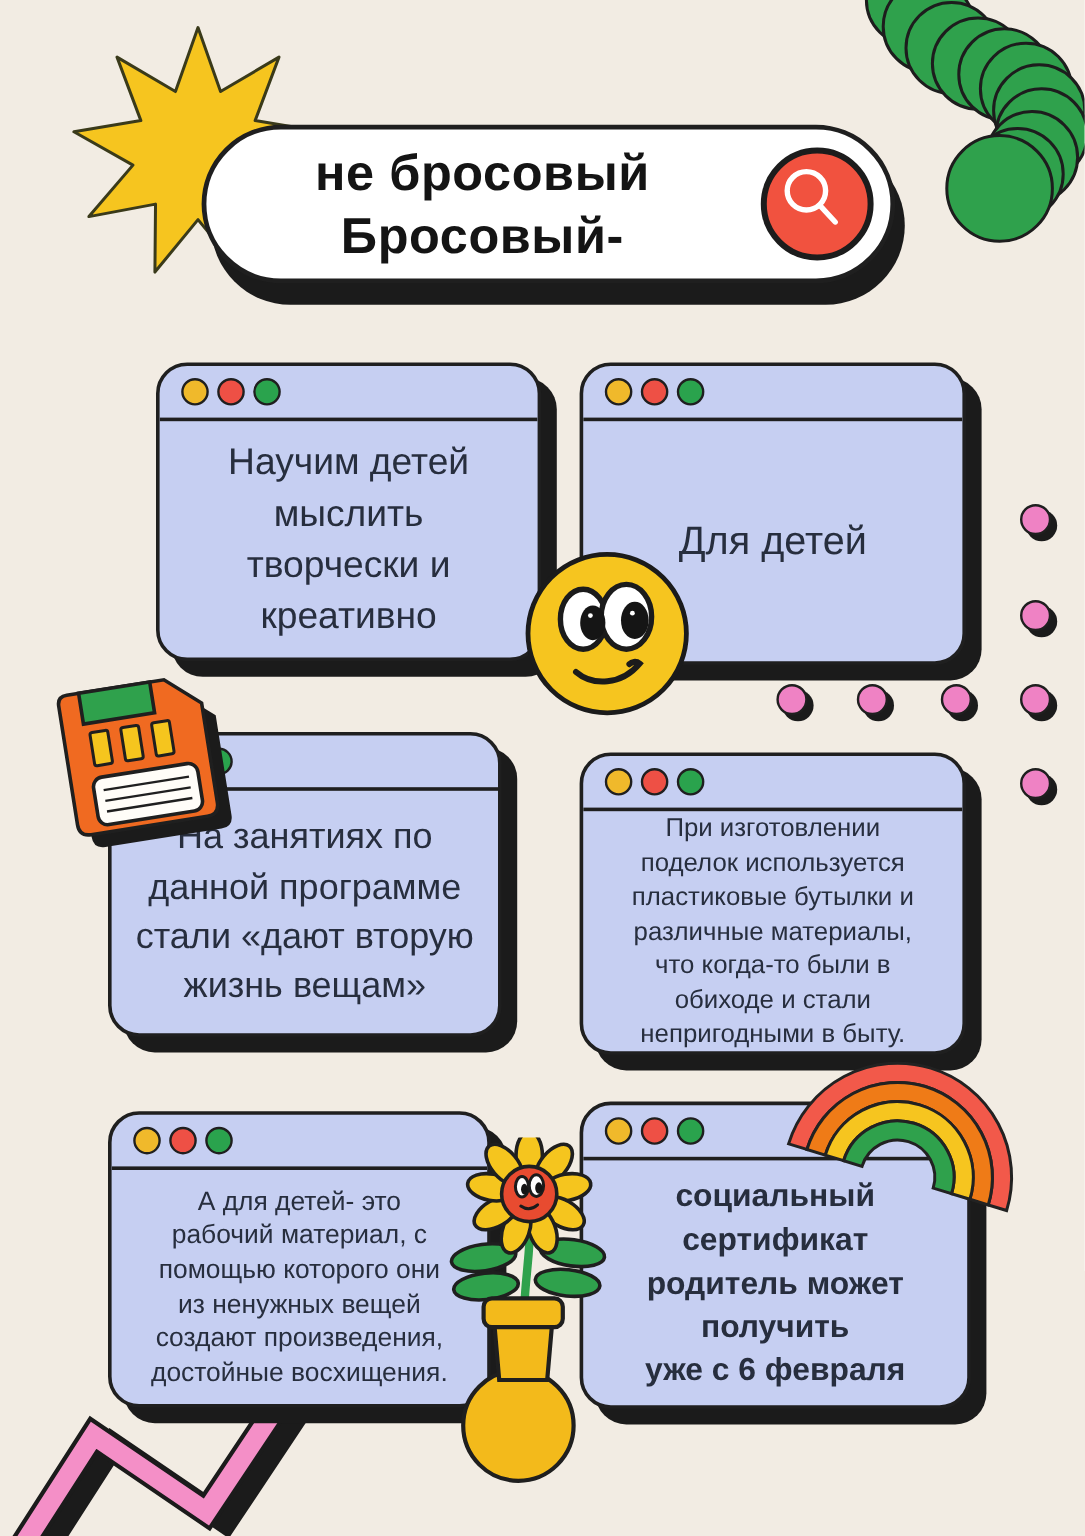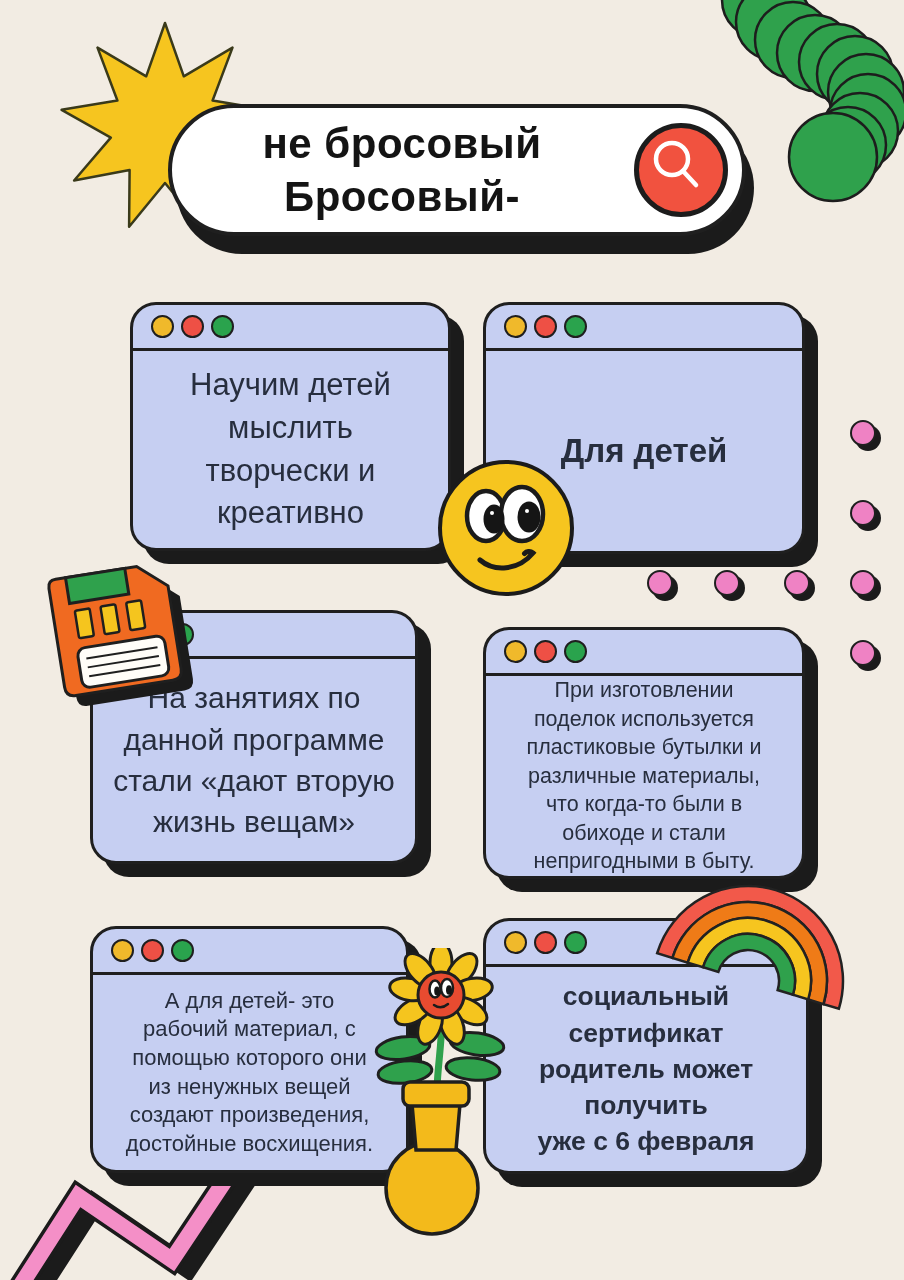--- a/index.html
+++ b/index.html
@@ -41,21 +41,21 @@
     position:absolute;left:0;right:0;top:46px;bottom:0;
     display:flex;align-items:center;justify-content:center;
     text-align:center;
   }
   .win-text{white-space:pre-line;margin:0;}
   .t-lg{font-size:31px;line-height:1.38;}
   .t-md{font-size:30px;line-height:1.38;}
   .t-sm{font-size:21.5px;line-height:1.33;}
   .t-sm2{font-size:22px;line-height:1.3;}
   .t-bold{font-size:26.5px;line-height:1.37;font-weight:700;}
-  .age-line1{font-size:33px;font-weight:700;}
+  .age-line1{font-size:33px;font-weight:400;}
   .age-line2{font-size:32px;margin-top:16px;}
   .age-range{display:inline-block;transform:scaleX(.78);transform-origin:center;
     font-weight:800;font-size:40px;letter-spacing:-2px;vertical-align:-2px;}
   
   .pdot{
     position:absolute;width:26px;height:26px;border-radius:50%;
     background:#ef82c4;border:2px solid #1f1f1f;box-sizing:border-box;
     box-shadow:5px 5px 0 #1b1b1b;z-index:2;
   }
   .deco{z-index:5;}

